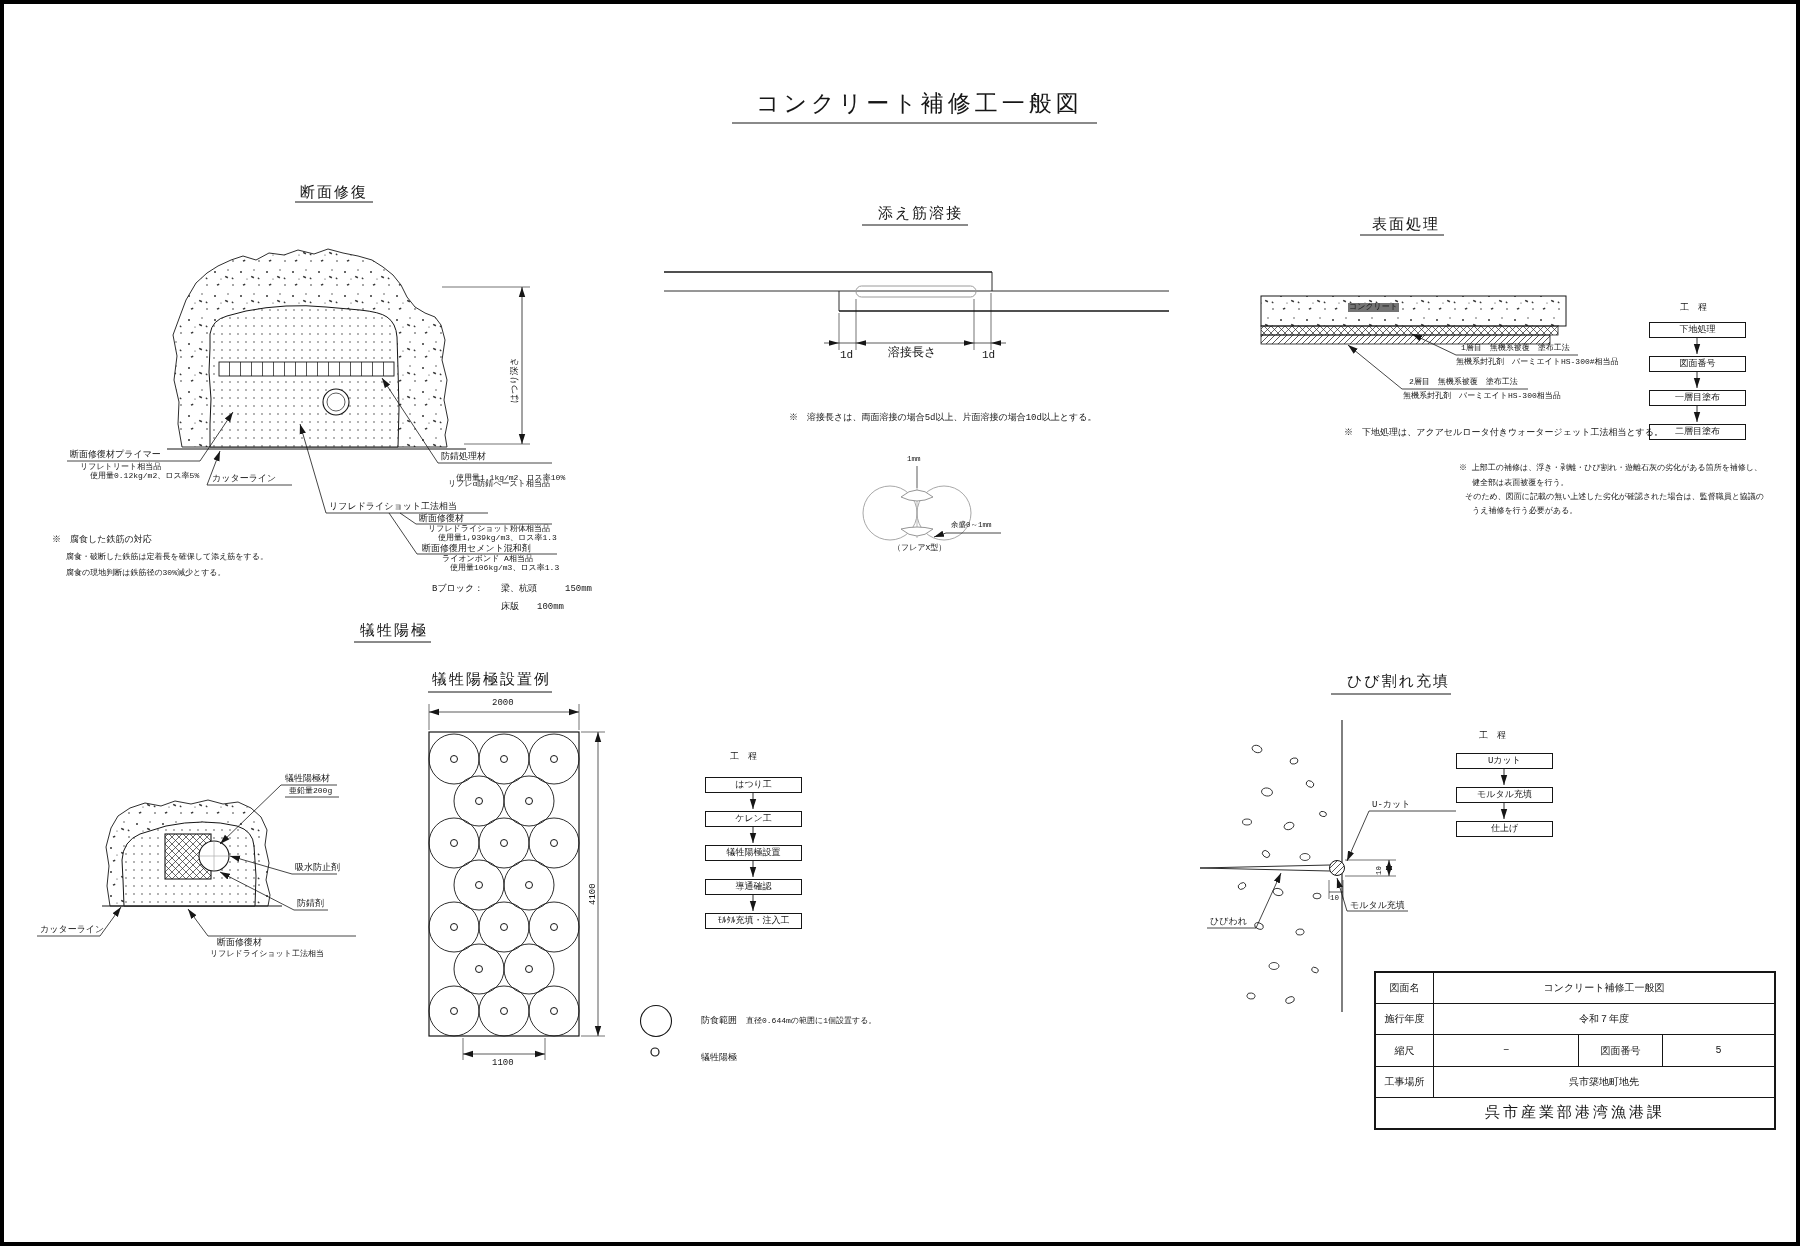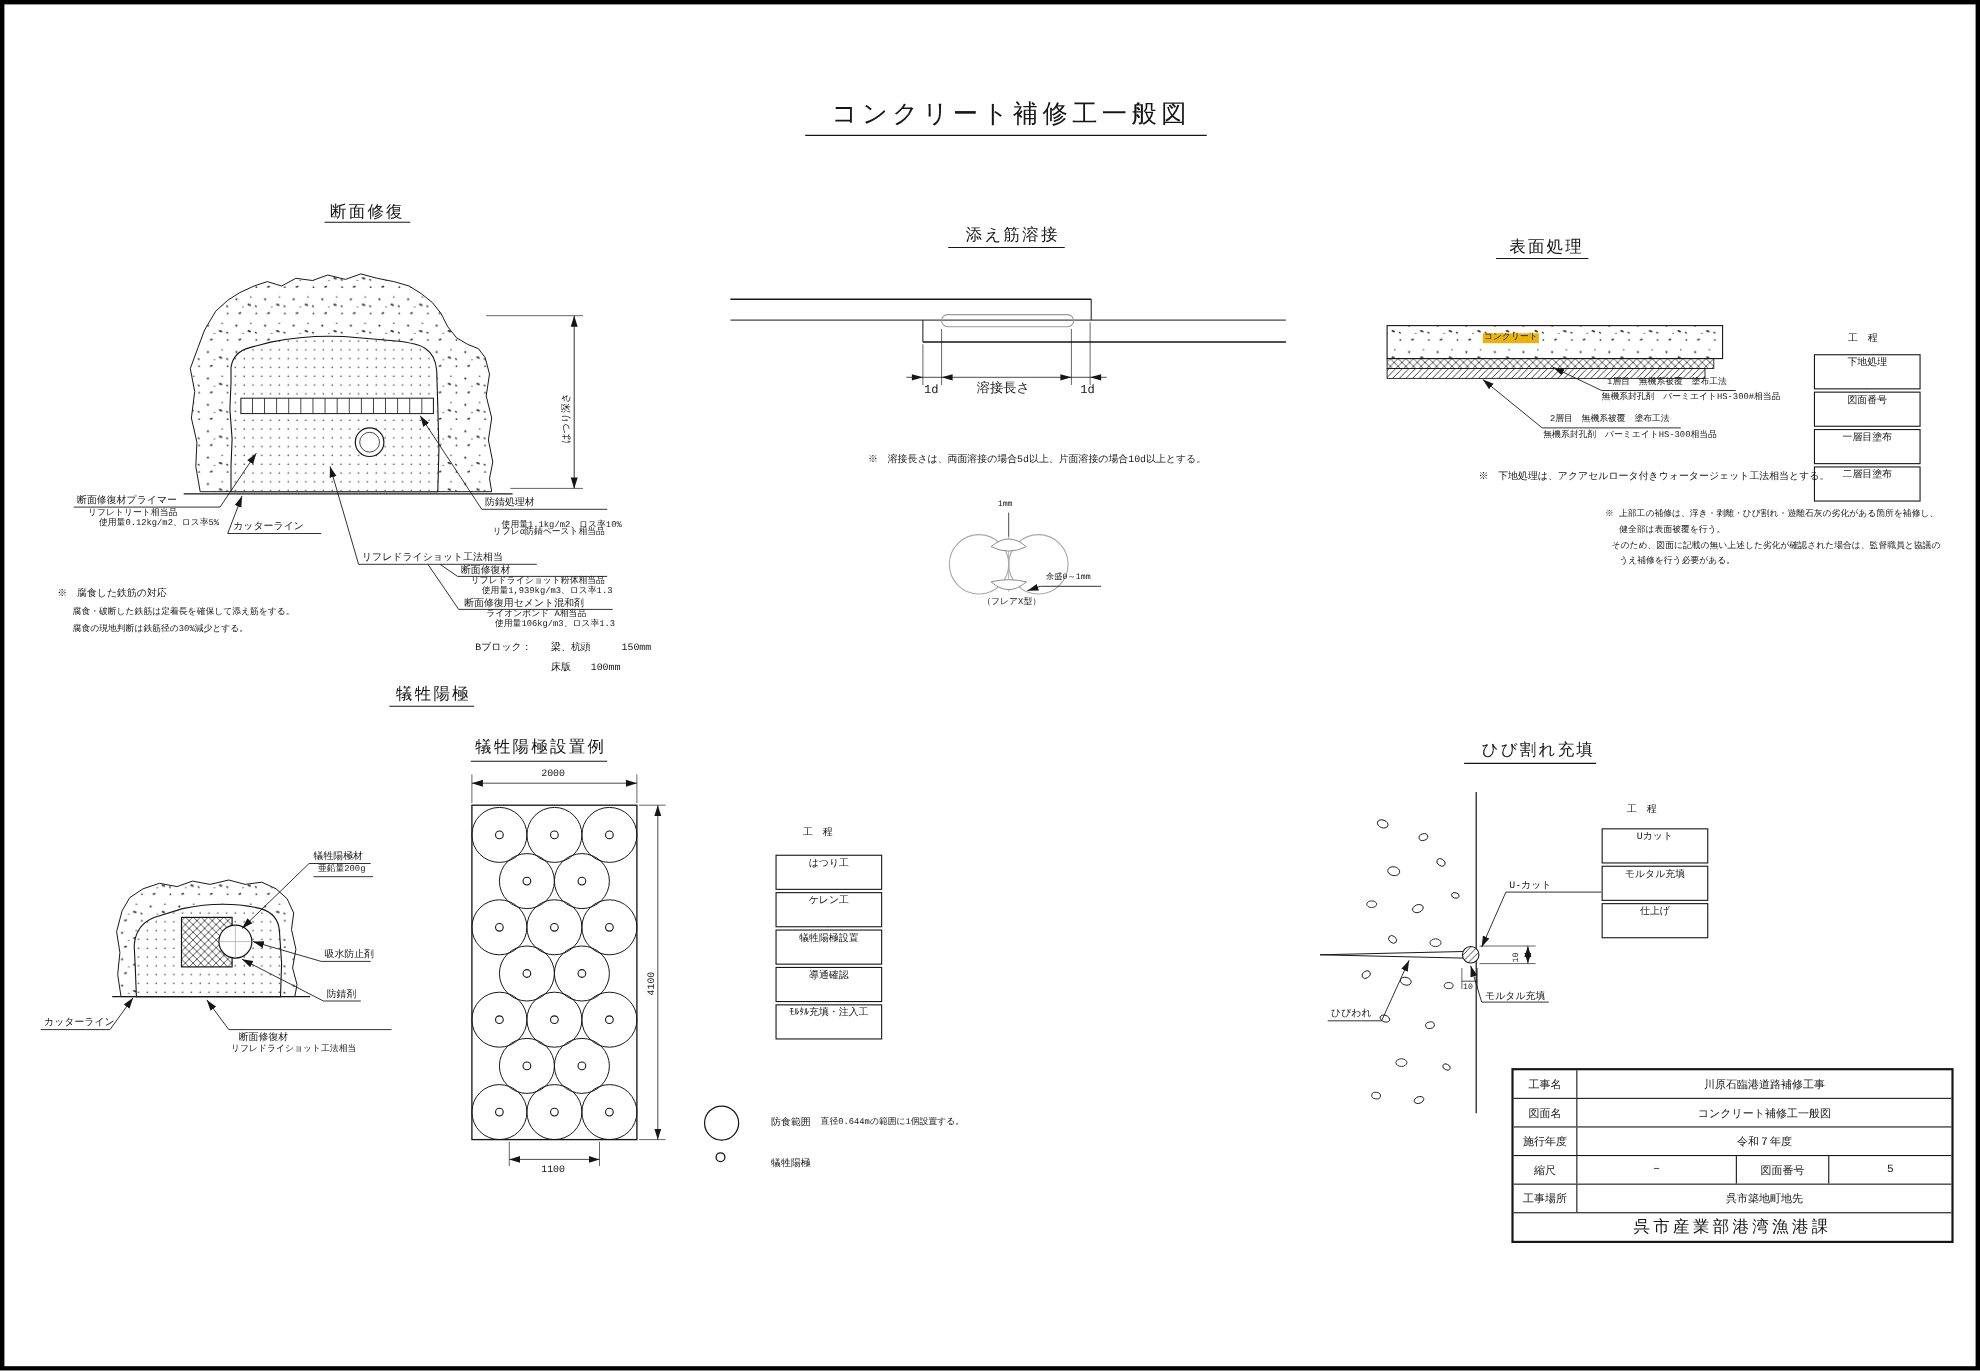--- a/index.html
+++ b/index.html
@@ -5,22 +5,22 @@
   html,body{margin:0;padding:0;background:#9a9a9a}
   .sheet{position:relative;width:1800px;height:1246px;background:#ffffff;
     border:4px solid #000000;box-sizing:border-box;overflow:hidden;
     font-family:Liberation Mono, monospace;color:#161616}
   svg.cv{position:absolute;left:0;top:0}
   .lb{position:absolute;font-size:9px;line-height:1.12;white-space:nowrap;color:#161616;z-index:3}
   .f8{font-size:8px}.f75{font-size:7.5px}.f11{font-size:11px}.f12{font-size:12px}
   .hd{position:absolute;font-size:15px;letter-spacing:2px;white-space:nowrap;color:#161616;z-index:3}
   .ttl{position:absolute;font-size:23px;letter-spacing:4px;white-space:nowrap;color:#161616;z-index:3}
   .vt{transform:rotate(-90deg);transform-origin:0 0}
-  .wbg{background:#eab308;padding:0 1px}
-  .fbox{position:absolute;width:97px;height:32px;border:1px solid #161616;font-size:9px;
+  .wbg{background:#737373;padding:0 1px}
+  .fbox{position:absolute;width:97px;height:16px;border:1px solid #161616;font-size:9px;
     text-align:center;line-height:14px;background:#fff;box-sizing:border-box;z-index:3}
   .tblock{position:absolute;left:1370px;top:967px;width:402px;height:159px;
     border:2px solid #161616;box-sizing:border-box;display:flex;flex-direction:column;z-index:3;background:#fff}
   .trow{flex:1;display:flex;border-bottom:1px solid #161616;align-items:stretch}
   .trow:last-child{border-bottom:none}
   .tcell{display:flex;align-items:center;justify-content:center;font-size:10px;box-sizing:border-box}
   .tlab{width:58px;border-right:1px solid #161616}
   .tval{flex:1}
   .w145{width:145px;flex:none;border-right:1px solid #161616}
   .w84{width:84px;flex:none;border-right:1px solid #161616}
@@ -342,24 +342,20 @@
 <div class="lb" style="left:1206px;top:913px">ひびわれ</div>
 <div class="lb f75 vt" style="left:1371px;top:871px">10</div>
 <div class="lb f75" style="left:1326px;top:890px">10</div>
 <div class="lb" style="left:1475px;top:727px">工　程</div>
 <div class="fbox" style="left:1452px;top:749px">Uカット</div>
 <div class="fbox" style="left:1452px;top:783px">モルタル充填</div>
 <div class="fbox" style="left:1452px;top:817px">仕上げ</div>
 
 <div class="tblock">
   <div class="trow">
-    <div class="tcell tlab">工事名</div>
-    <div class="tcell tval">川原石臨港道路補修工事</div>
-  </div>
-  <div class="trow">
     <div class="tcell tlab">図面名</div>
     <div class="tcell tval">コンクリート補修工一般図</div>
   </div>
   <div class="trow">
     <div class="tcell tlab">施行年度</div>
     <div class="tcell tval">令和７年度</div>
   </div>
   <div class="trow">
     <div class="tcell tlab">縮尺</div>
     <div class="tcell w145">−</div>

